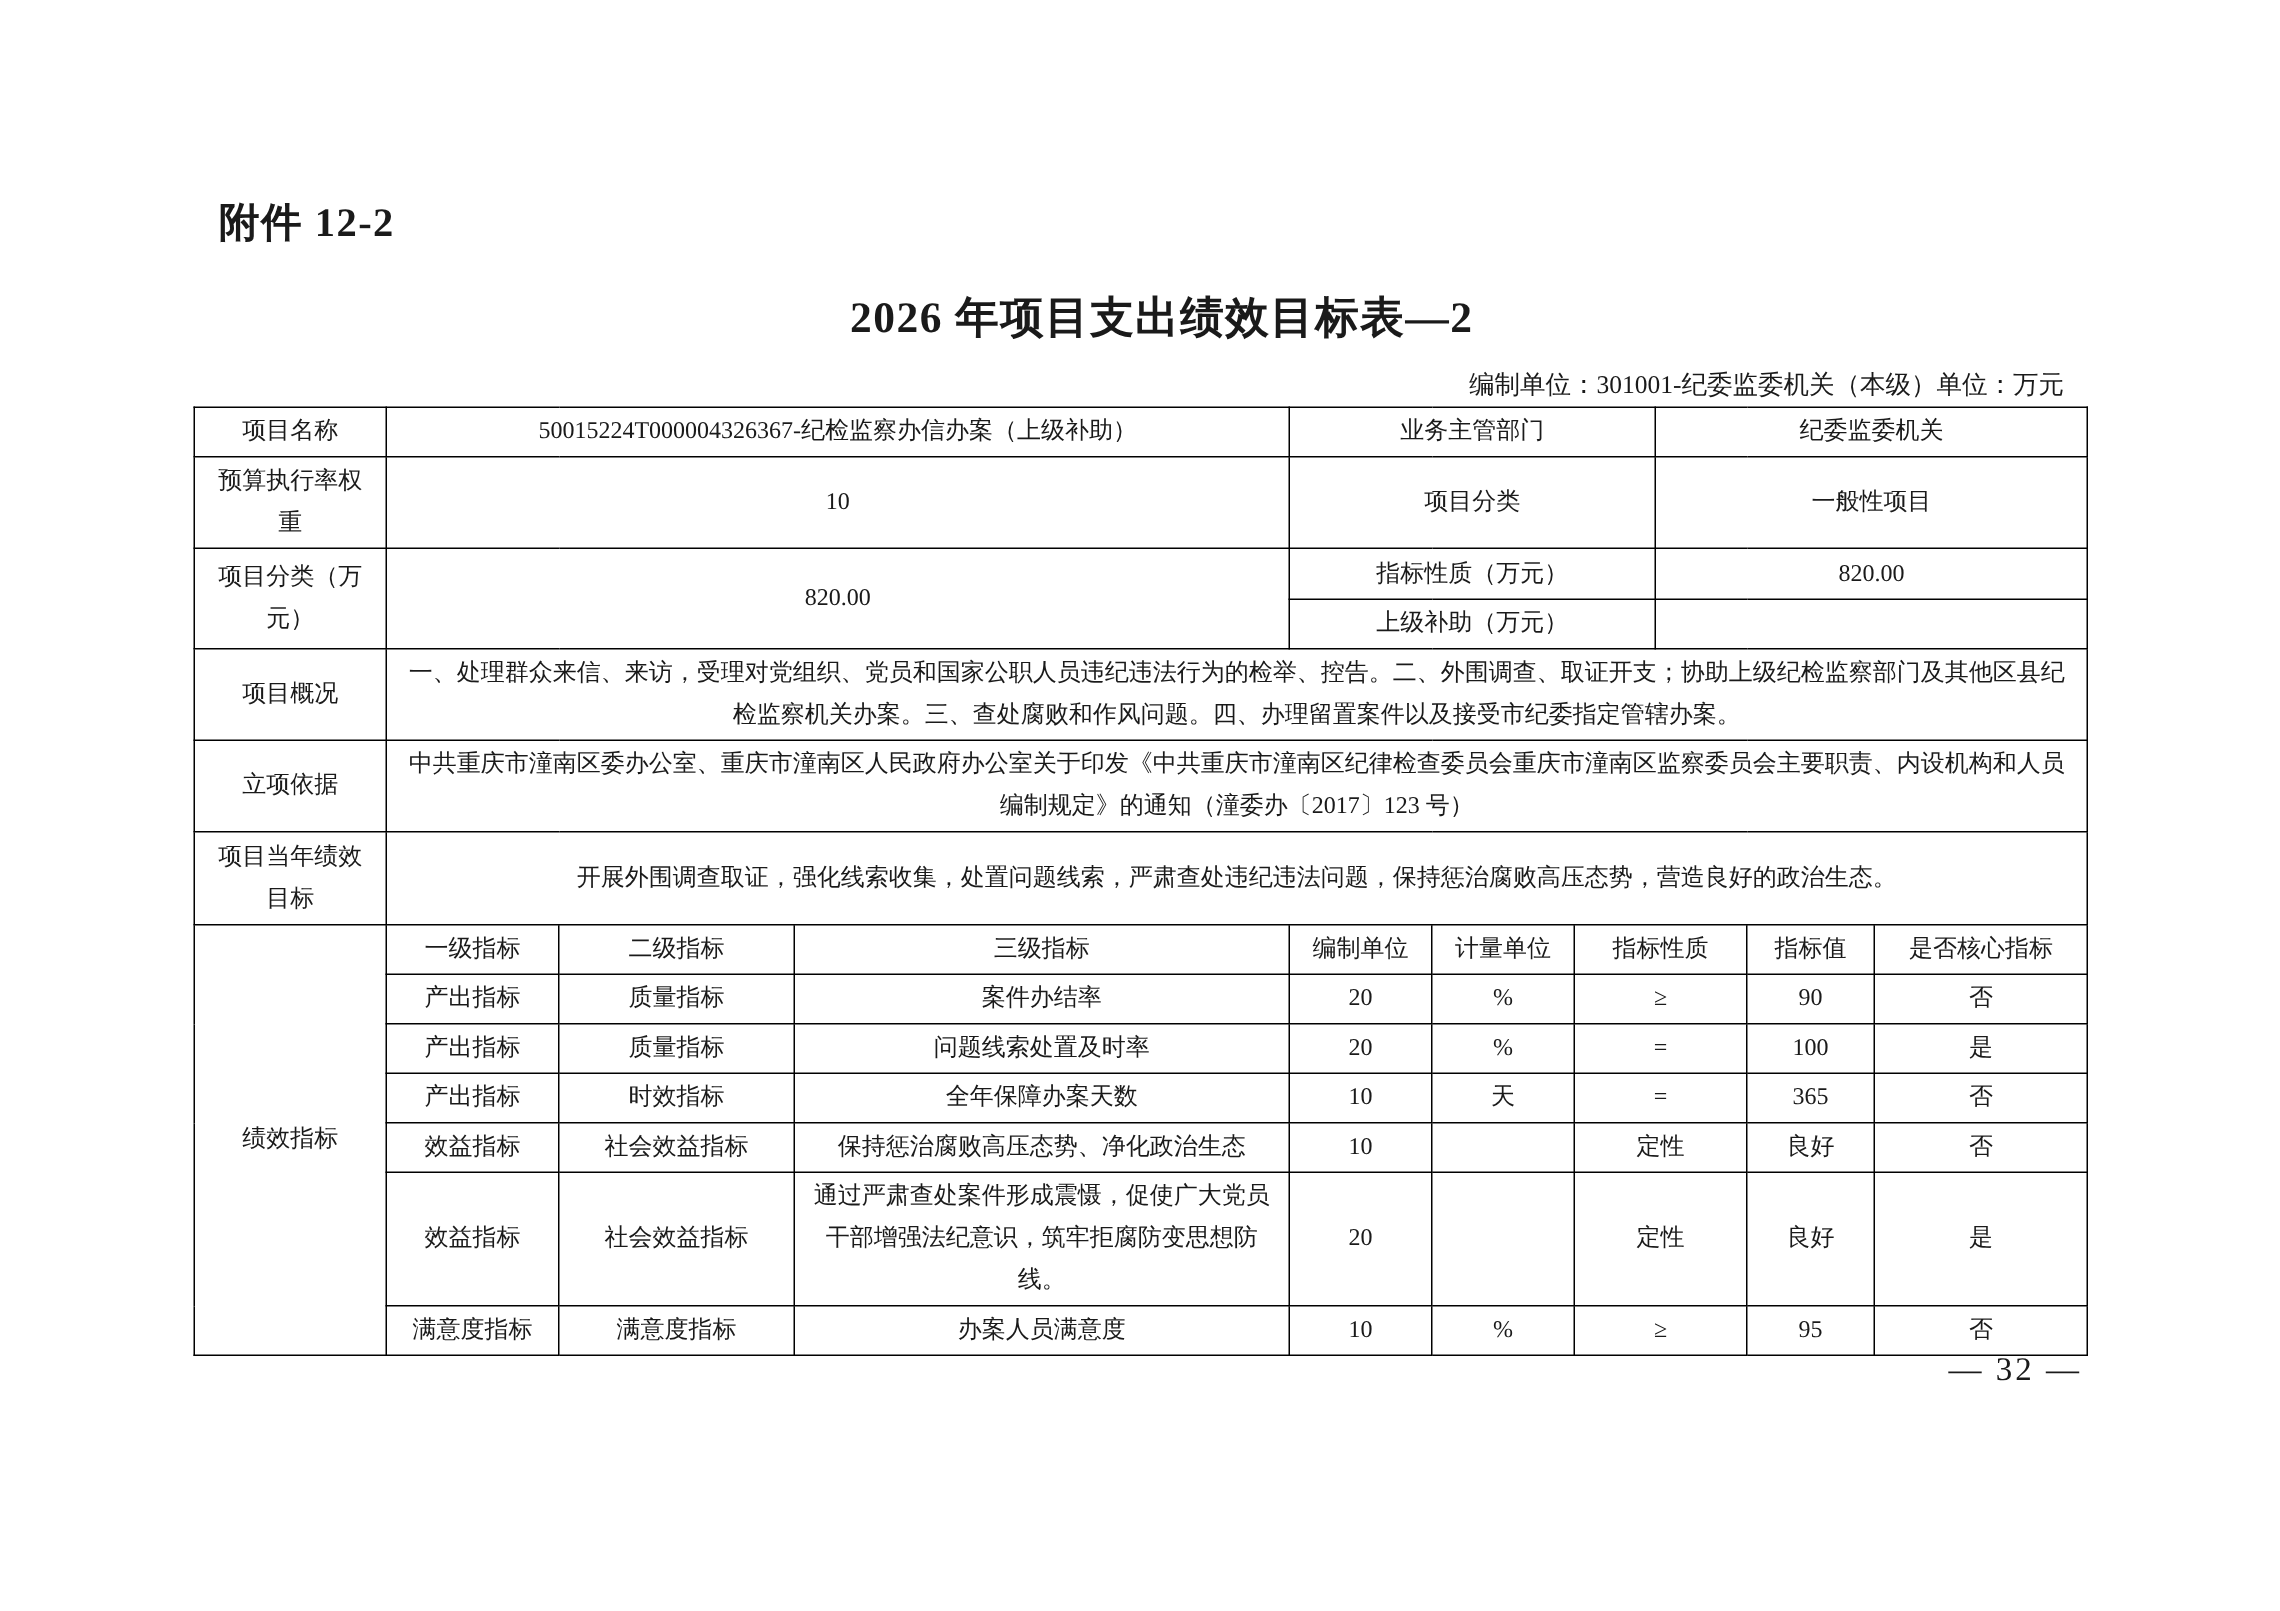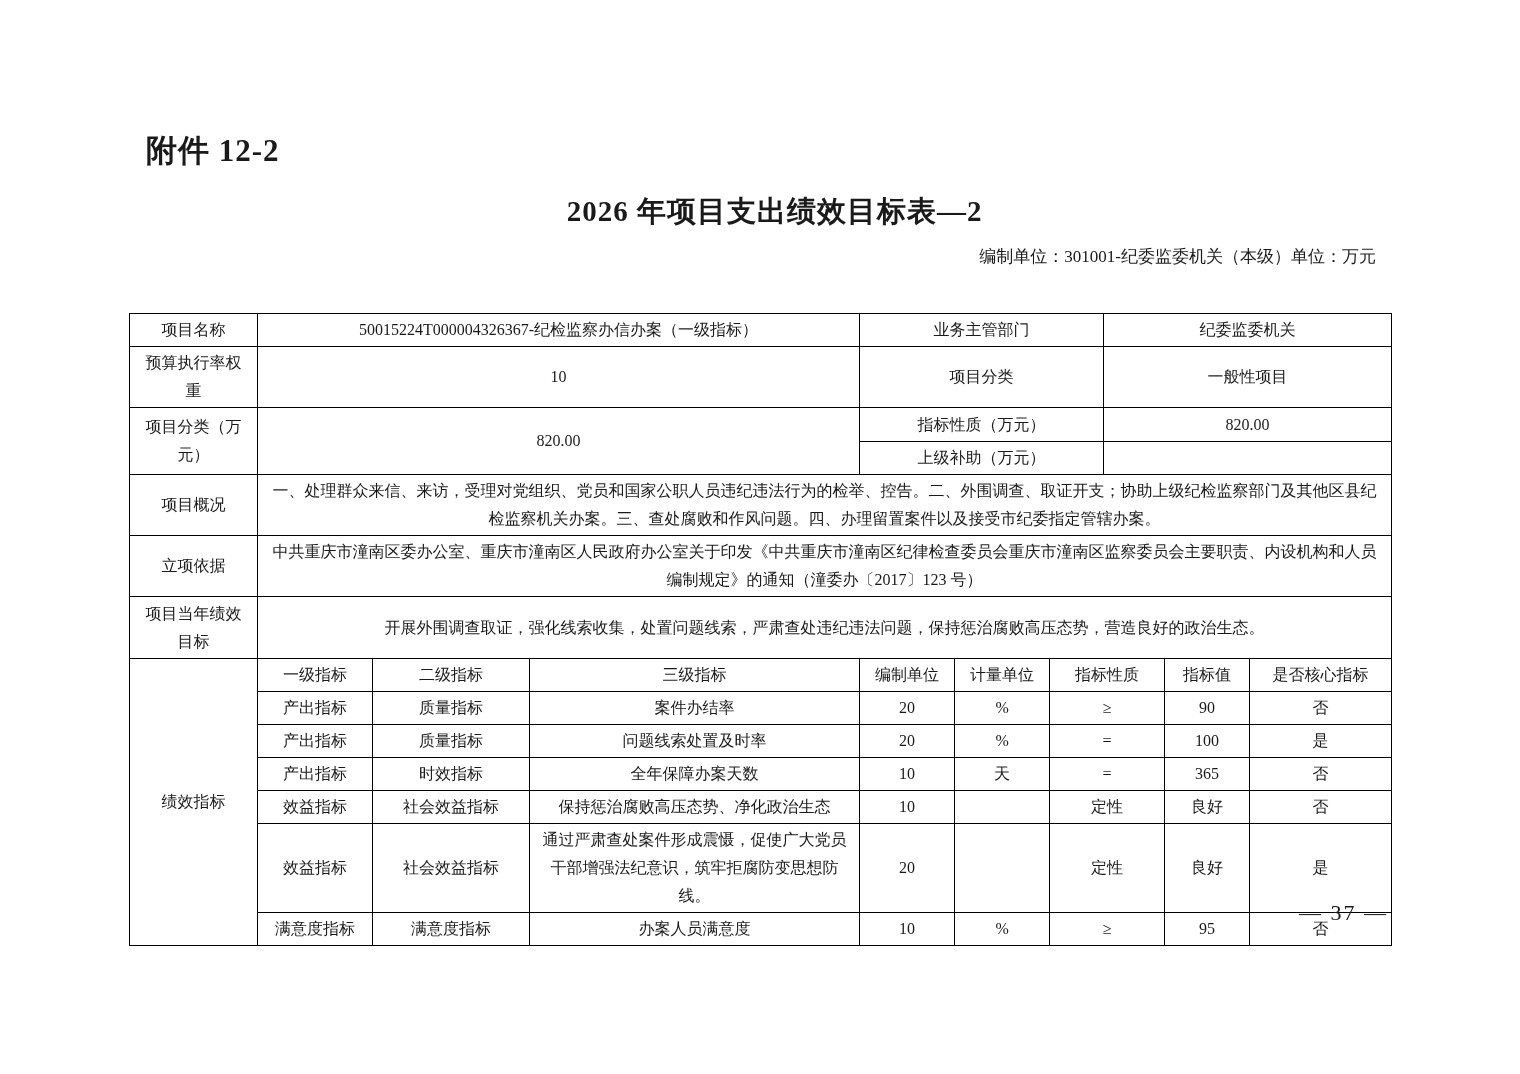--- a/index.html
+++ b/index.html
@@ -6,37 +6,36 @@
   html,body { background:#ffffff; }
   body {
     width:1520px; height:1074px;
     font-family:"Liberation Serif","DejaVu Serif",serif;
     color:#1a1a1a;
   }
   .page { position:relative; width:1520px; height:1074px; overflow:hidden; background:#fff; }
 
   .attachment {
     position:absolute; left:146px; top:130px;
-    font-size:31px; font-weight:bold; letter-spacing:1px;
+    font-size:27px; font-weight:bold; letter-spacing:1px;
   }
   .doc-title {
     position:absolute; left:0; top:192px; width:1520px;
     text-align:center; font-size:29px; font-weight:bold; letter-spacing:1px;padding-left:29px;
   }
   .meta-row {
     position:absolute; left:146px; top:245px; width:1230px;
     display:flex; justify-content:flex-end;
     font-size:17px;
   }
 
   table.main {
     position:absolute; left:129px; top:271px;
     width:1261px; border-collapse:collapse; table-layout:fixed;
     font-size:16px;
-    margin-top:42px;
   }
   table.main td {
     border:1.5px solid #000;
     text-align:center; vertical-align:middle;
     padding:2px 8px; line-height:1.75;
     overflow:hidden;
   }
   td.wrap-label { white-space:pre-line; }
   td.left-text { text-align:left; padding:3px 13px; line-height:2.2; }
   td.left-ind  { text-align:left; padding:2px 11px; line-height:2.0; }
@@ -71,21 +70,21 @@
       <col style="width:95px">
         <col style="width:54px">
         <col style="width:61px">
       <col style="width:85px">
         <col style="width:142px">
     </colgroup>
 
     <tbody>
         <tr style="height:31px">
       <td>项目名称</td>
-      <td colspan="4" class="left-text">50015224T000004326367-纪检监察办信办案（一级指标）</td>
+      <td colspan="4" class="left-text">50015224T000004326367-纪检监察办信办案（上级补助）</td>
       <td colspan="3">业务主管部门</td>
       <td colspan="3">纪委监委机关</td>
     </tr>
 
     <tr style="height:56px">
       <td class="wrap-label">预算执行率权
 重</td>
       <td colspan="4">10</td>
       <td colspan="3">项目分类</td>
       <td colspan="3">一般性项目</td>
@@ -192,15 +191,15 @@
       <td colspan="2" class="left-ind">办案人员满意度</td>
       <td>10</td>
       <td>%</td>
       <td colspan="2">≥</td>
       <td>95</td>
       <td>否</td>
     </tr>
   </tbody>
     </table>
 
-  <div class="pagenum">— 37 —</div>
+  <div class="pagenum">— 32 —</div>
 
 </div>
 
 </body></html>

